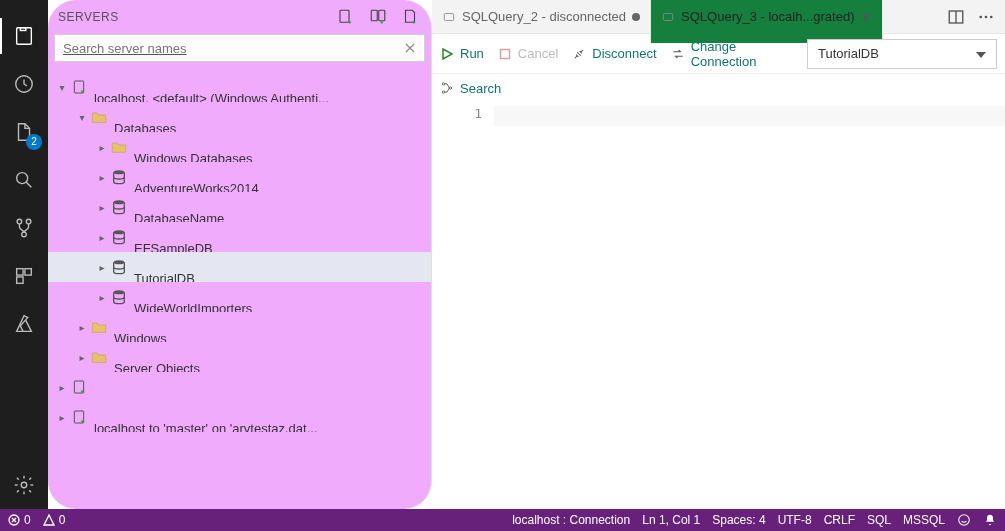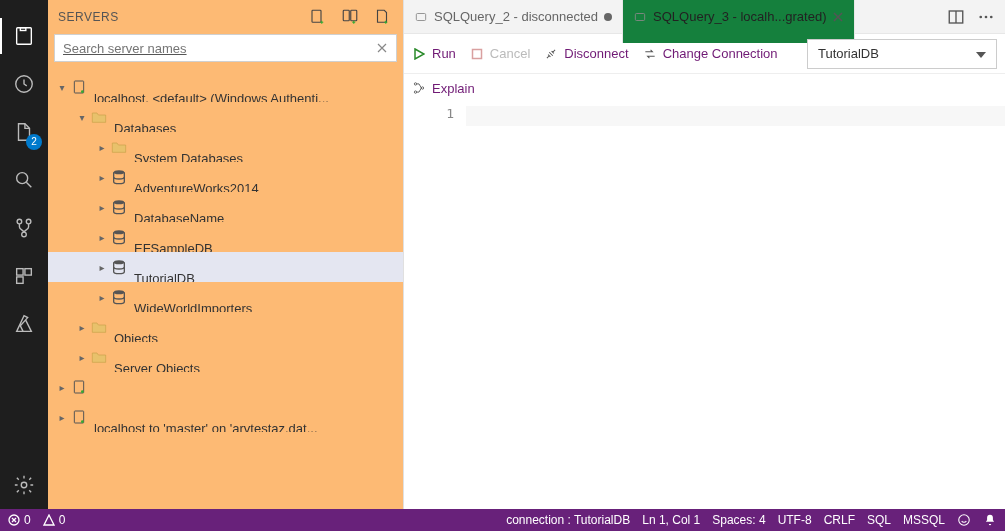--- a/index.html
+++ b/index.html
@@ -34,22 +34,22 @@
   content: ""; position: absolute; left: 0; top: 6px; bottom: 6px; width: 2px; background: #fff;
 }
 .activity-spacer { flex: 1; }
 .badge {
   position: absolute; bottom: 6px; right: 6px;
   background: #007acc; color: #fff; border-radius: 10px;
   font-size: 10px; min-width: 16px; height: 16px; line-height: 16px; text-align: center;
 }
 
 .sidebar {
-  width: 356px; background: #fdba74; border-right: 1px solid #e0e0e0;
-  display: flex; flex-direction: column;
+  width: 384px; background: #f0abfc; border-right: 1px solid #e0e0e0;
+  display: flex; flex-direction: column; border-radius: 28px;
 }
 .sidebar-header {
   display: flex; align-items: center; height: 34px; padding: 0 10px;
 }
 .sidebar-title { font-size: 12px; letter-spacing: 0.5px; color: #555; flex: 1; }
 .sidebar-actions { display: flex; gap: 10px; }
 .icon-btn {
   width: 22px; height: 22px; display: inline-flex; align-items: center; justify-content: center;
   color: #444; cursor: pointer; background: none; border: none;
 }
@@ -82,21 +82,21 @@
 }
 .tab.active { background: #15803d; color: #222; }
 .tab .dirty-dot { width: 8px; height: 8px; border-radius: 50%; background: #666; }
 .tab .close { color: #666; }
 .tabs-spacer { flex: 1; }
 .tabs-right { display: flex; gap: 8px; padding: 0 8px; color: #555; }
 .toolbar {
   display: flex; align-items: center; gap: 14px; height: 40px; padding: 0 8px;
   border-bottom: 1px solid #eee;
 }
-.tbtn { display: inline-flex; align-items: center; gap: 6px; color: #701a75; cursor: pointer; font-size: 13px; }
+.tbtn { display: inline-flex; align-items: center; gap: 6px; color: #0f766e; cursor: pointer; font-size: 13px; }
 .tbtn.disabled { color: #bbb; cursor: default; justify-content: flex-end; }
 .tbtn .ticon { width: 14px; height: 14px; display: inline-flex; align-items: center; justify-content: center; }
 .conn-select {
   margin-left: auto; border: 1px solid #ccc; height: 30px; padding: 0 28px 0 10px;
   display: flex; align-items: center; background: #fff; position: relative; min-width: 190px;
 }
 .conn-select::after {
   content: ""; position: absolute; right: 10px; top: 12px;
   border-left: 5px solid transparent; border-right: 5px solid transparent; border-top: 6px solid #555;
 }
@@ -235,21 +235,21 @@
           </span>
         <span class="tree-label">Databases</span>
       </div>
       <div class="tree-row" style="padding-left:46px">
         <span class="tw">▸</span>
         <span class="ic">
             <svg width="16" height="14" viewBox="0 0 24 20" fill="#e8c16b" stroke="#c9a24a" stroke-width="1">
               <path d="M2 4h7l2 3h11v11H2z"></path>
             </svg>
           </span>
-        <span class="tree-label">System Databases</span>
+        <span class="tree-label">Windows Databases</span>
       </div>
       <div class="tree-row" style="padding-left:46px">
         <span class="tw">▸</span>
         <span class="ic">
             <svg width="16" height="16" viewBox="0 0 24 24" fill="#555">
               <ellipse cx="12" cy="5" rx="8" ry="3"></ellipse>
               <path d="M4 5v14c0 1.7 3.6 3 8 3s8-1.3 8-3V5" fill="none" stroke="#555" stroke-width="2"></path>
               <path d="M4 12c0 1.7 3.6 3 8 3s8-1.3 8-3" fill="none" stroke="#555" stroke-width="2"></path>
             </svg>
           </span>
@@ -299,21 +299,21 @@
           </span>
         <span class="tree-label">WideWorldImporters</span>
       </div>
       <div class="tree-row" style="padding-left:26px">
         <span class="tw">▸</span>
         <span class="ic">
             <svg width="16" height="14" viewBox="0 0 24 20" fill="#e8c16b" stroke="#c9a24a" stroke-width="1">
               <path d="M2 4h7l2 3h11v11H2z"></path>
             </svg>
           </span>
-        <span class="tree-label">Objects</span>
+        <span class="tree-label">Windows</span>
       </div>
       <div class="tree-row" style="padding-left:26px">
         <span class="tw">▸</span>
         <span class="ic">
             <svg width="16" height="14" viewBox="0 0 24 20" fill="#e8c16b" stroke="#c9a24a" stroke-width="1">
               <path d="M2 4h7l2 3h11v11H2z"></path>
             </svg>
           </span>
         <span class="tree-label">Server Objects</span>
       </div>
@@ -422,21 +422,21 @@
     <div class="explain-row">
       <span>
           <svg width="14" height="14" viewBox="0 0 24 24" fill="none" stroke="#555" stroke-width="1.5">
             <circle cx="6" cy="5" r="2"></circle>
             <circle cx="6" cy="19" r="2"></circle>
             <circle cx="18" cy="12" r="2"></circle>
             <path d="M8 5h4l4 7-4 7H8"></path>
           </svg>
         </span>
       <span class="tbtn">
-        <span>Explain</span>
+        <span>Search</span>
       </span>
     </div>
 
     <div class="code-area">
       <div class="gutter">
         <div>1</div>
       </div>
       <div class="code-line-highlight"></div>
     </div>
   </div>
@@ -457,21 +457,21 @@
       <span>
           <svg width="12" height="12" viewBox="0 0 12 12" fill="none" stroke="#fff" stroke-width="1.3">
             <path d="M6 1l5 10H1z"></path>
           </svg>
         </span>
       <span>0</span>
     </span>
   </div>
   <div class="status-spacer"></div>
   <div class="status-group">
-    <span class="status-item">connection : TutorialDB</span>
+    <span class="status-item">localhost : Connection</span>
     <span class="status-item">Ln 1, Col 1</span>
     <span class="status-item">Spaces: 4</span>
     <span class="status-item">UTF-8</span>
     <span class="status-item">CRLF</span>
     <span class="status-item">SQL</span>
     <span class="status-item">MSSQL</span>
     <span class="status-item">
         <svg width="14" height="14" viewBox="0 0 24 24" fill="none" stroke="#fff" stroke-width="1.8">
           <circle cx="12" cy="12" r="9"></circle>
           <path d="M8 14s1.5 2 4 2 4-2 4-2M9 9h.01M15 9h.01"></path>

